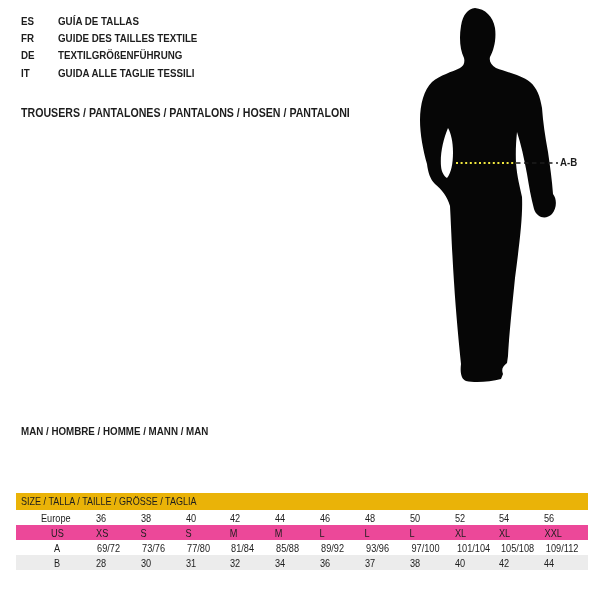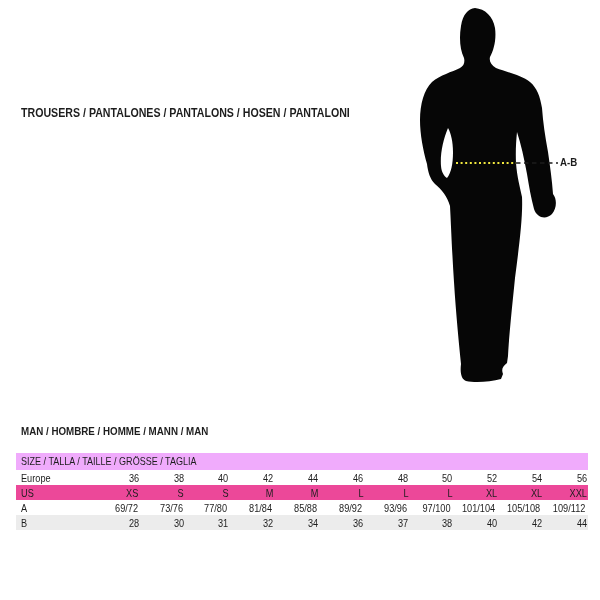--- a/index.html
+++ b/index.html
@@ -24,35 +24,39 @@
   }
   
   .man-heading{
     position:absolute;left:21px;top:425px;font-weight:bold;font-size:11.5px;
     white-space:nowrap;transform:scaleX(0.85);transform-origin:0 50%;
   }
   .size-table{position:absolute;left:16px;top:453px;width:572px;}
   .size-table-header{height:17px;line-height:17px;padding-left:5px;font-size:11px;white-space:nowrap;}
   .size-table-header .cxl{display:inline-block;transform:scaleX(0.82);transform-origin:0 50%;}
   table{width:100%;border-collapse:collapse;table-layout:fixed;}
-  td{height:15px;padding:0;font-size:10.8px;text-align:right;vertical-align:middle;}
-  td.lbl{width:74px;text-align:left;padding-left:5px;}
+  td{height:15px;padding:0;font-size:10.8px;text-align:left;vertical-align:middle;}
+  td.lbl{width:74px;text-align:center;padding-left:5px;}
   .cx{display:inline-block;transform:scaleX(0.85);transform-origin:50% 50%;}
   .cxl{display:inline-block;transform:scaleX(0.85);transform-origin:0 50%;}
   
   .footnotes{position:absolute;left:21px;top:553px;}
   .footnote{height:16.5px;line-height:16.5px;font-weight:bold;font-size:11px;white-space:nowrap;
     transform:scaleX(0.80);transform-origin:0 50%;}
 </style>
 </head>
 <body>
 
 <div class="canvas">
 
   <div class="lang-block" id="lang-block">
+      <div class="lang-row"><span class="lang-code">ES</span><span class="lang-title">GUÍA DE TALLAS</span></div>
+      <div class="lang-row"><span class="lang-code">FR</span><span class="lang-title">GUIDE DES TAILLES TEXTILE</span></div>
+      <div class="lang-row"><span class="lang-code">DE</span><span class="lang-title">TEXTILGRÖßENFÜHRUNG</span></div>
+      <div class="lang-row"><span class="lang-code">IT</span><span class="lang-title">GUIDA ALLE TAGLIE TESSILI</span></div>
     </div>
 
   <div class="garment-heading">TROUSERS / PANTALONES / PANTALONS / HOSEN / PANTALONI</div>
 
   <svg class="fig-svg" width="600" height="600" viewBox="0 0 600 600">
     <path id="man-path" fill-rule="evenodd" d="M 475 8
          C 485 9 493 16 495 28
          C 496.5 39 494 50 490 57
          C 489 61 491 65 496 68
          C 506 72 521 75 530 82
@@ -91,21 +95,21 @@
          Z" fill="#060606"></path>
     <line id="measure-yellow" x1="456" y1="163" x2="516" y2="163" stroke-width="1.8" stroke-dasharray="2 2.6" stroke="#f0e73e"></line>
     <line id="measure-black" x1="516" y1="163" x2="558" y2="163" stroke-width="1.3" stroke-dasharray="4.5 3.5" stroke="#1d1d1d"></line>
   </svg>
 
   <div class="ab-label">A-B</div>
 
   <div class="man-heading">MAN / HOMBRE / HOMME / MANN / MAN</div>
 
   <div class="size-table">
-    <div class="size-table-header" id="size-table-header" style="background: #f0abfc;">
+    <div class="size-table-header" id="size-table-header" style="background: #eab308; margin-top: 40px;">
       <span class="cxl">SIZE / TALLA / TAILLE / GRÖSSE / TAGLIA</span>
     </div>
     <table>
       <tbody id="size-table-body">
           <tr>
             <td class="lbl"><span class="cxl">Europe</span></td>
             <td><span class="cx">36</span></td>
             <td><span class="cx">38</span></td>
             <td><span class="cx">40</span></td>
             <td><span class="cx">42</span></td>

